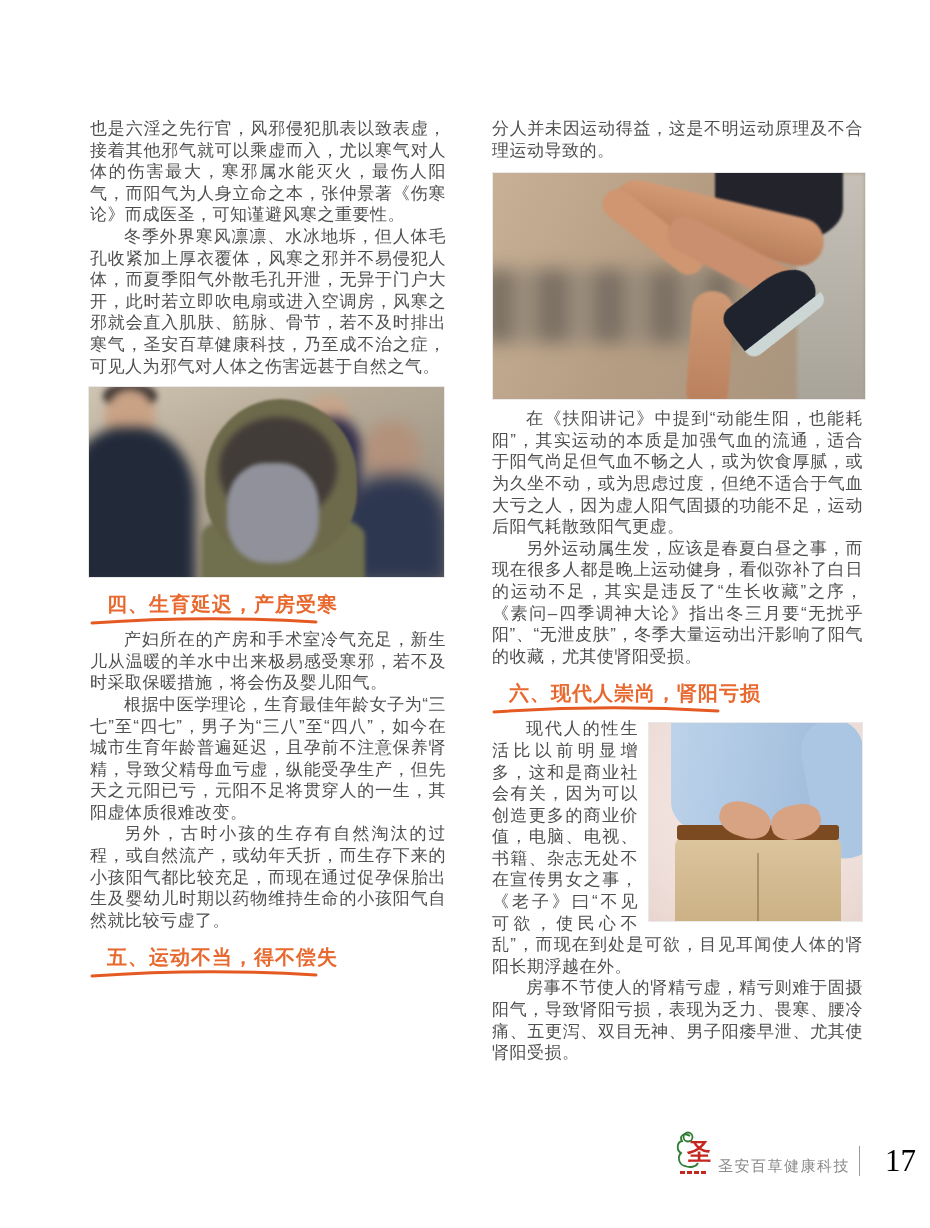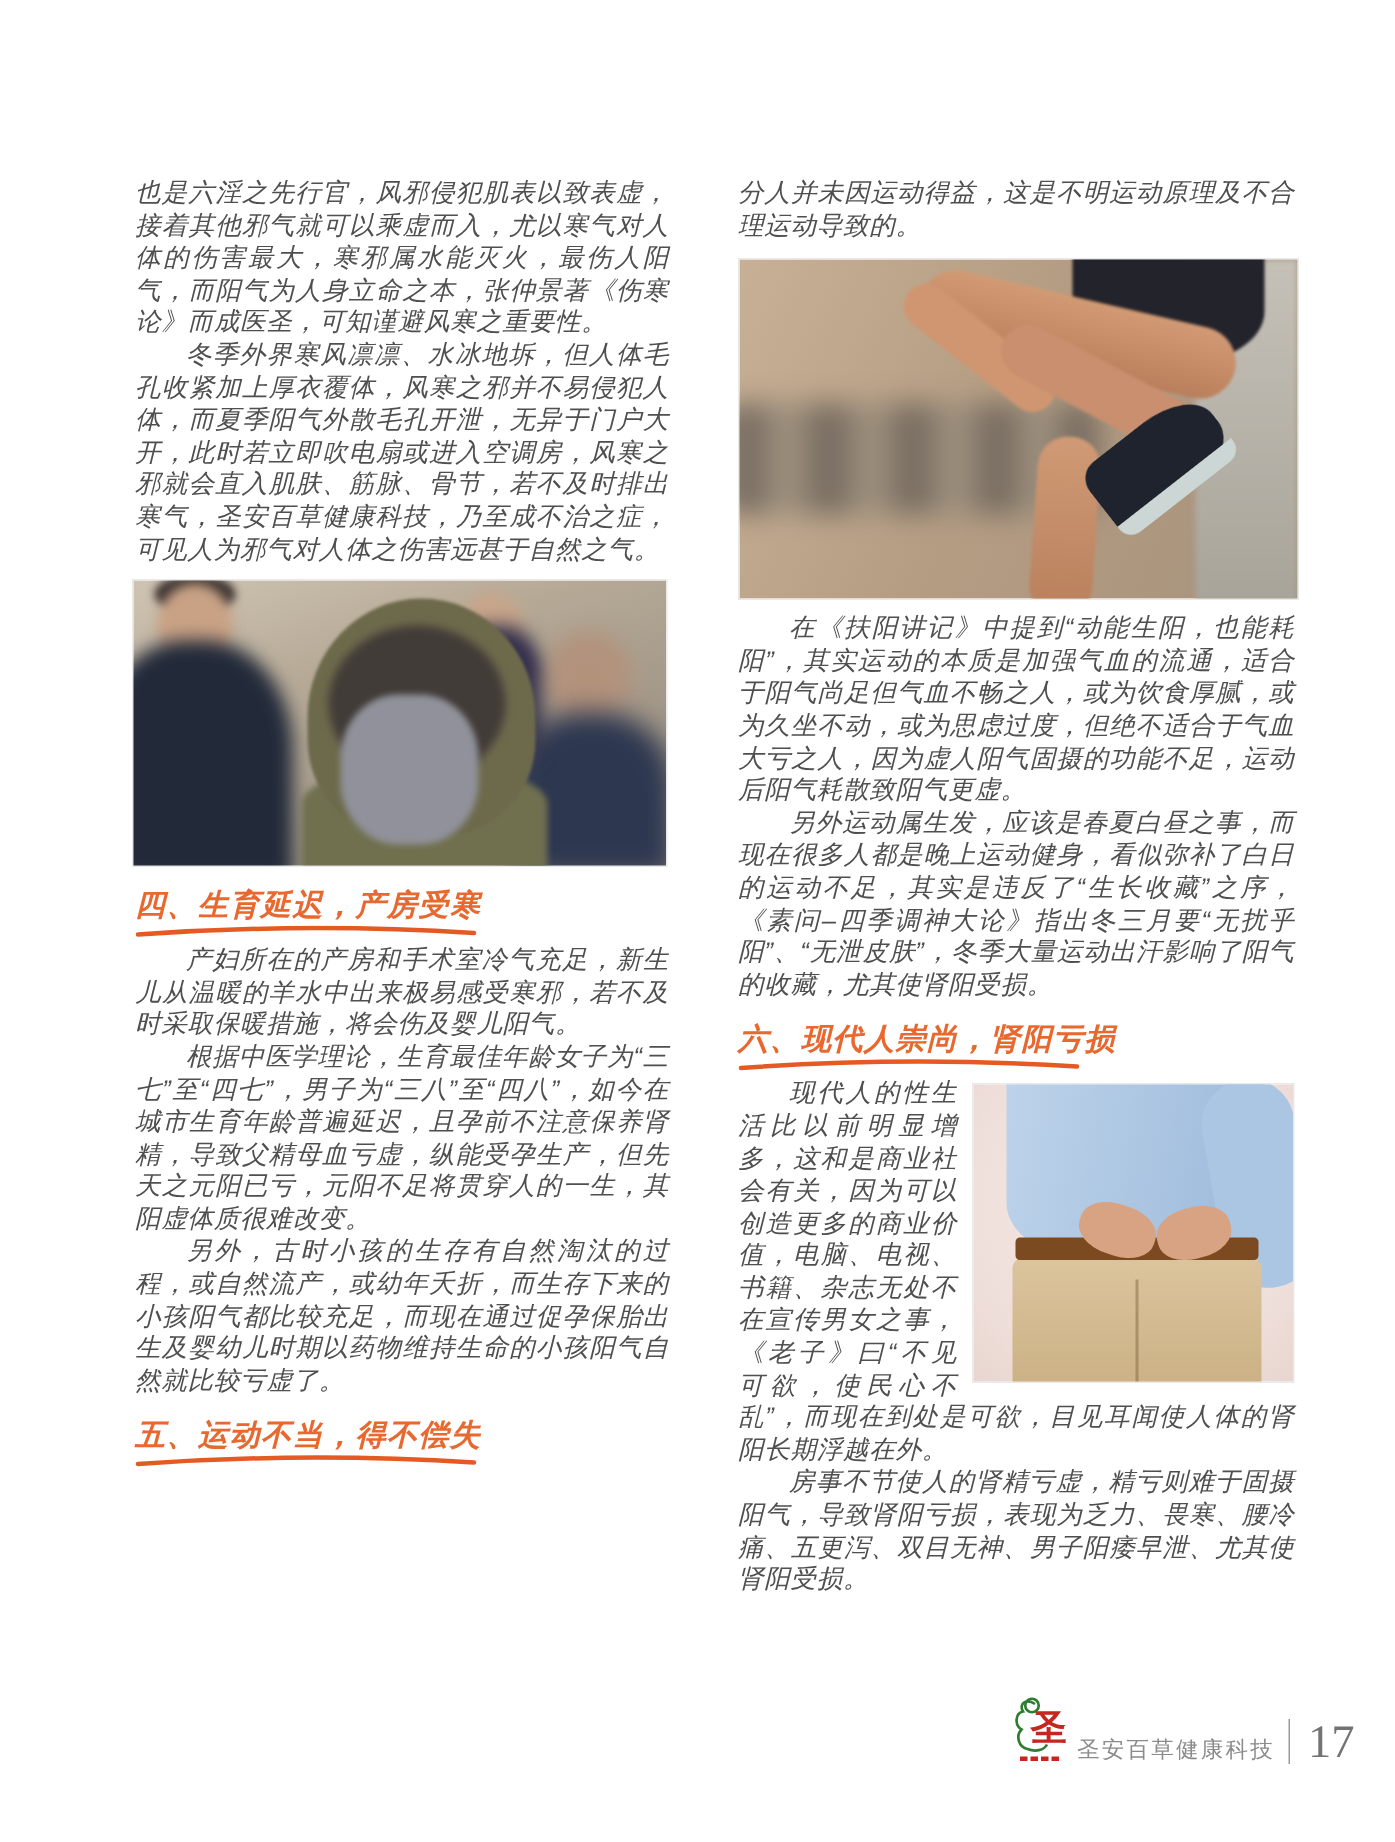--- a/index.html
+++ b/index.html
@@ -1,30 +1,30 @@
 <!DOCTYPE html>
 <html><head>
 <meta charset="utf-8">
 <style>
   html,body{margin:0;padding:0;background:#ffffff;}
   .page{
     position:relative;width:930px;height:1228px;background:#ffffff;
     font-family:"Liberation Sans","DejaVu Sans",sans-serif;overflow:hidden;
   }
-  .col{position:absolute;top:118px;font-style:italic;}
+  .col{position:absolute;top:118px;}
   .col-left{left:90px;width:356px;}
   .col-right{left:492px;width:371px;}
   .body-text{
     font-size:17px;line-height:21.6px;color:#4f4f4f;text-align:justify;
     margin:0;letter-spacing:0.5px;
   }
   .indent{text-indent:2em;}
   .sec-head{margin:14px 0 4px 0;}
   .sec-head .ht{
-    color:#e8692f;font-size:20px;font-weight:bold;letter-spacing:1px;line-height:24px;
+    color:#e8692f;font-size:20px;font-weight:bold;letter-spacing:1px;line-height:24px;margin-left:17px;
   }
   .sec-head svg{display:block;margin-top:1px;}
   .photo{position:relative;overflow:hidden;border:1px solid #e9e9e9;box-sizing:border-box;}
   .photo *{position:absolute;}
   
   .ph-winter{width:357px;height:192px;margin:9px 0 0 -2px;
     background:linear-gradient(160deg,#cfc3b2 0%,#b5a996 35%,#8f867b 100%);}
   .pw-p1{left:-24px;top:40px;width:130px;height:160px;background:#222a3a;border-radius:45% 45% 0 0;filter:blur(6px);}
   .pw-h1{left:16px;top:2px;width:50px;height:56px;background:#c9a285;border-radius:50%;filter:blur(4px);}
   .pw-hair1{left:14px;top:-4px;width:54px;height:26px;background:#3a3230;border-radius:50%;filter:blur(3px);}
@@ -57,22 +57,22 @@
   .pb-arm{right:-8px;top:-4px;width:62px;height:140px;background:#aac6e2;border-radius:30px;transform:rotate(-10deg);}
   .pb-belt{left:28px;top:102px;width:162px;height:15px;background:#7c4a21;border-radius:3px;}
   .pb-pants{left:26px;top:115px;width:166px;height:85px;background:linear-gradient(#dcc49e,#cbb184);border-radius:8px 8px 0 0;}
   .pb-seam{left:108px;top:130px;width:2px;height:70px;background:rgba(120,96,56,.45);}
   .pb-hand1{left:70px;top:80px;width:52px;height:34px;background:#d8a383;border-radius:45%;transform:rotate(18deg);}
   .pb-hand2{left:122px;top:82px;width:50px;height:34px;background:#d8a383;border-radius:45%;transform:rotate(-14deg);}
   
   .footer{position:absolute;left:676px;top:1130px;display:flex;align-items:flex-end;}
   .brand{font-size:15px;color:#8b8b8b;letter-spacing:1.5px;margin:0 0 0 6px;}
   .pageno{
-    font-family:"Liberation Serif","DejaVu Serif",serif;font-size:31px;color:#737373;
-    border-left:1.5px solid #9a9a9a;padding-left:12px;margin-left:9px;line-height:30px;
+    font-family:"Liberation Serif","DejaVu Serif",serif;font-size:31px;color:#000000;
+    border-left:1.5px solid #9a9a9a;padding-left:25px;margin-left:9px;line-height:30px;
   }
   .clearfix::after{content:"";display:block;clear:both;}
 </style>
 </head>
 <body>
 
 <div class="page">
 
   <div class="col col-left">
     <p class="body-text">也是六淫之先行官，风邪侵犯肌表以致表虚，接着其他邪气就可以乘虚而入，尤以寒气对人体的伤害最大，寒邪属水能灭火，最伤人阳气，而阳气为人身立命之本，张仲景著《伤寒论》而成医圣，可知谨避风寒之重要性。</p>

